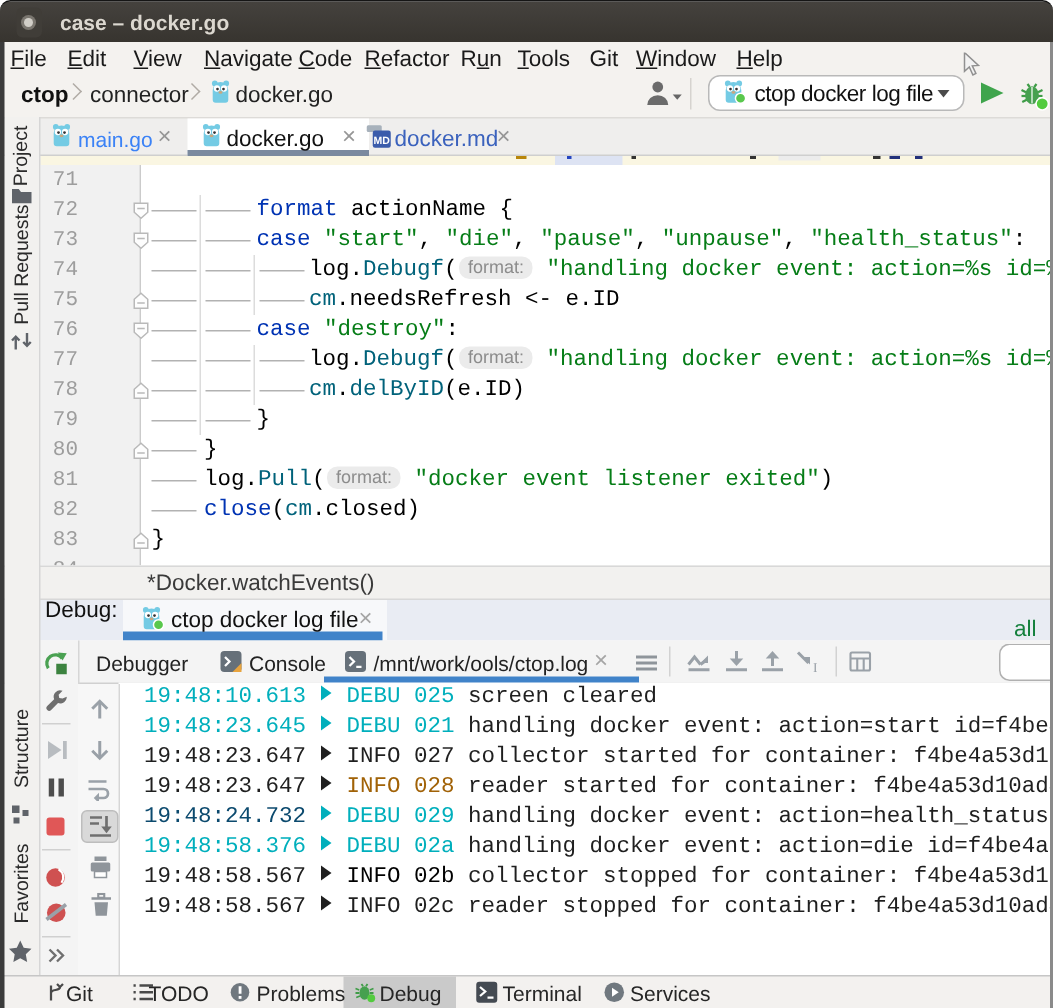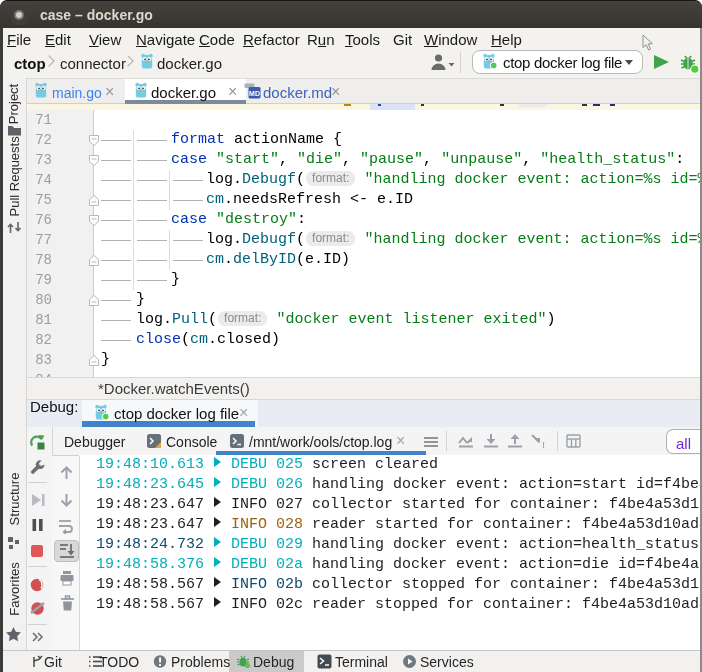--- a/index.html
+++ b/index.html
@@ -296,30 +296,30 @@
 <div class="abs" style="left:557px;top:431px;width:1px;height:20px;background:#d2d2d2"></div>
 <svg class="abs" style="left:566px;top:434px" width="16" height="15">
     <g stroke="#9aa1a8" stroke-width="1.4" fill="none">
       <rect x="1" y="1" width="13" height="12" rx="1"></rect>
       <line x1="1" y1="5" x2="14" y2="5"></line>
       <line x1="5.5" y1="5" x2="5.5" y2="13"></line>
       <line x1="9.8" y1="5" x2="9.8" y2="13"></line>
     </g>
   </svg>
 <div class="abs" style="left:666px;top:429px;width:36px;height:25px;background:#fff;border:1px solid #b0b0b0;border-radius:7px 0 0 7px;border-right:none"></div>
-<div class="abs" style="left:676px;top:435px;font-size:15px;color:#6d28d9">all</div>
+<div class="abs" style="left:676px;top:411px;font-size:15px;color:#15803d">all</div>
 
 <div class="abs" id="console" style="left:79px;top:455px;width:623px;height:195px;background:#fff;overflow:hidden">
 <div class="mono abs" style="left:17px;top:0px;color:#1f1f1f"><span style="color:#00afbc">19:48:10.613 </span><i class="tri" style="color:#00afbc"></i><span style="color:#00afbc"> DEBU 025 </span>screen cleared</div>
-<div class="mono abs" style="left:17px;top:20px;color:#1f1f1f"><span style="color:#00afbc">19:48:23.645 </span><i class="tri" style="color:#00afbc"></i><span style="color:#00afbc"> DEBU 026 </span>handling docker event: action=start id=f4be4a53d10ad48bd4c14e0c2a6f58b0e99a7f6fd7a0db</div>
+<div class="mono abs" style="left:17px;top:20px;color:#1f1f1f"><span style="color:#00afbc">19:48:23.645 </span><i class="tri" style="color:#00afbc"></i><span style="color:#00afbc"> DEBU 021 </span>handling docker event: action=start id=f4be4a53d10ad48bd4c14e0c2a6f58b0e99a7f6fd7a0db</div>
 <div class="mono abs" style="left:17px;top:40px;color:#1f1f1f"><span style="color:#1f1f1f">19:48:23.647 </span><i class="tri" style="color:#1f1f1f"></i><span style="color:#1f1f1f"> INFO 027 </span>collector started for container: f4be4a53d10ad48bd4c14e0c2a6f58b0e99a7</div>
 <div class="mono abs" style="left:17px;top:60px;color:#1f1f1f"><span style="color:#1f1f1f">19:48:23.647 </span><i class="tri" style="color:#1f1f1f"></i><span style="color:#a16207"> INFO 028 </span>reader started for container: f4be4a53d10ad48bd4c14e0c2a6f58b0e99a7f6</div>
 <div class="mono abs" style="left:17px;top:80px;color:#1f1f1f"><span style="color:#0c4a6e">19:48:24.732 </span><i class="tri" style="color:#00afbc"></i><span style="color:#00afbc"> DEBU 029 </span>handling docker event: action=health_status: healthy id=f4be4a53d10ad48</div>
 <div class="mono abs" style="left:17px;top:100px;color:#1f1f1f"><span style="color:#00afbc">19:48:58.376 </span><i class="tri" style="color:#00afbc"></i><span style="color:#00afbc"> DEBU 02a </span>handling docker event: action=die id=f4be4a53d10ad48bd4c14e0c2a6f58b0e9</div>
-<div class="mono abs" style="left:17px;top:120px;color:#1f1f1f"><span style="color:#1f1f1f">19:48:58.567 </span><i class="tri" style="color:#1f1f1f"></i><span style="color:#0c4a6e"> INFO 02b </span>collector stopped for container: f4be4a53d10ad48bd4c14e0c2a6f58b0e99a7</div>
+<div class="mono abs" style="left:17px;top:120px;color:#1f1f1f"><span style="color:#1f1f1f">19:48:58.567 </span><i class="tri" style="color:#1f1f1f"></i><span style="color:#000000"> INFO 02b </span>collector stopped for container: f4be4a53d10ad48bd4c14e0c2a6f58b0e99a7</div>
 <div class="mono abs" style="left:17px;top:140px;color:#1f1f1f"><span style="color:#1f1f1f">19:48:58.567 </span><i class="tri" style="color:#1f1f1f"></i><span style="color:#1f1f1f"> INFO 02c </span>reader stopped for container: f4be4a53d10ad48bd4c14e0c2a6f58b0e99a7f6</div>
 </div>
 <div class="abs" style="left:79px;top:615px;width:623px;height:35px;background:#fff"></div>
 
 <div class="abs" style="left:26px;top:427px;width:26px;height:223px;background:#f4f4f4"></div>
 <div class="abs" style="left:52px;top:427px;width:1px;height:223px;background:#d6d6d6"></div>
 <div class="abs" style="left:52px;top:456px;width:27px;height:194px;background:#f7f7f7"></div>
 <div class="abs" style="left:79px;top:456px;width:1px;height:194px;background:#d6d6d6"></div>
 <div id="col1icons">
     <svg class="abs" style="left:29px;top:434px" width="17" height="17">

